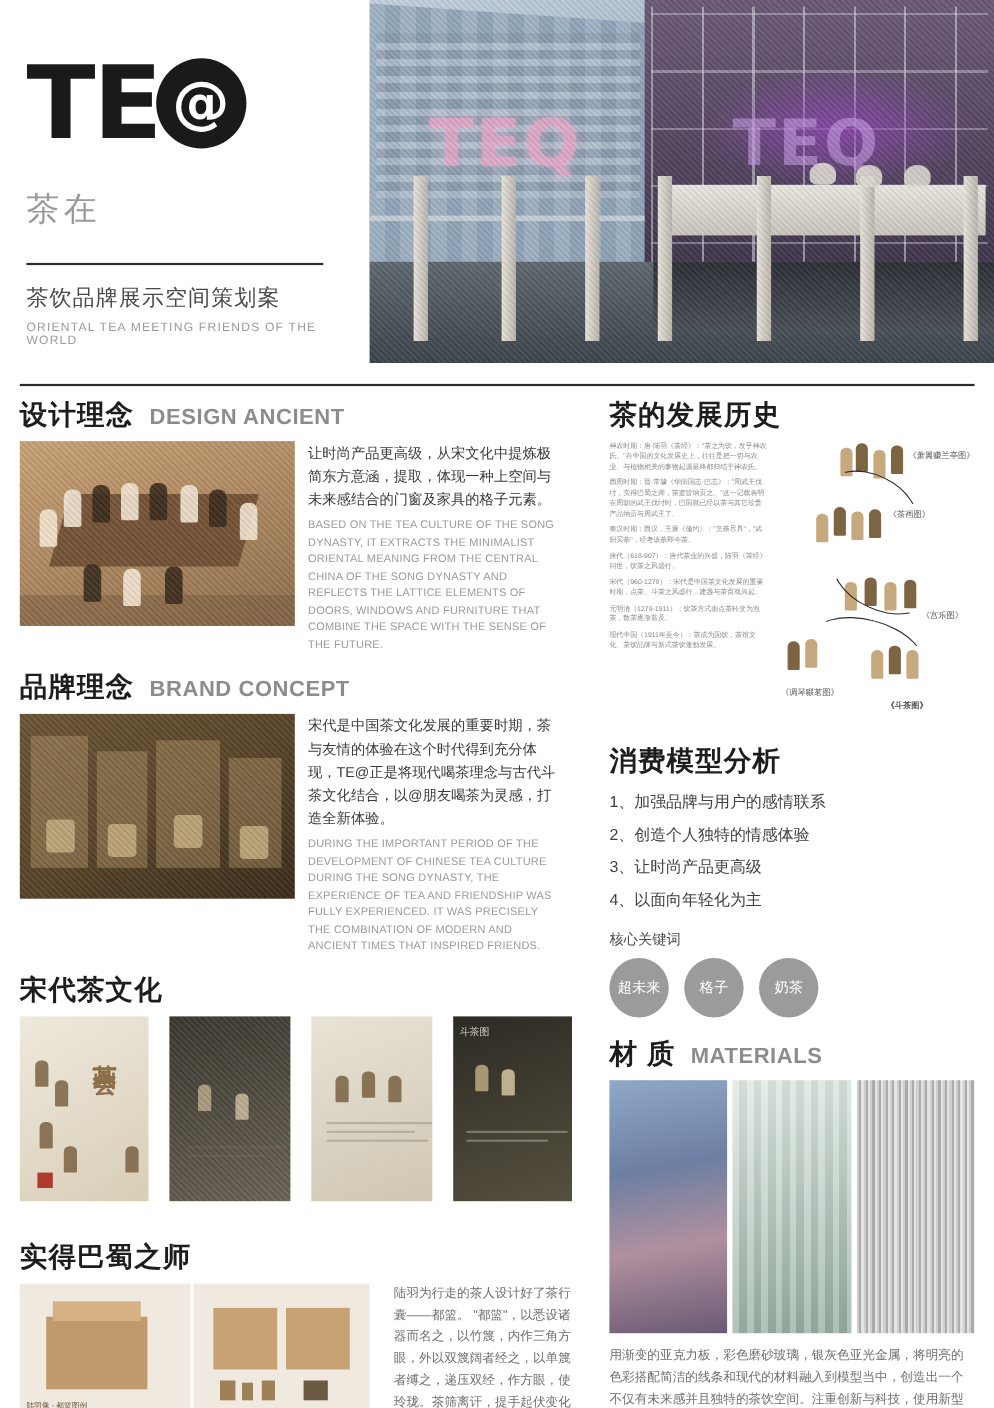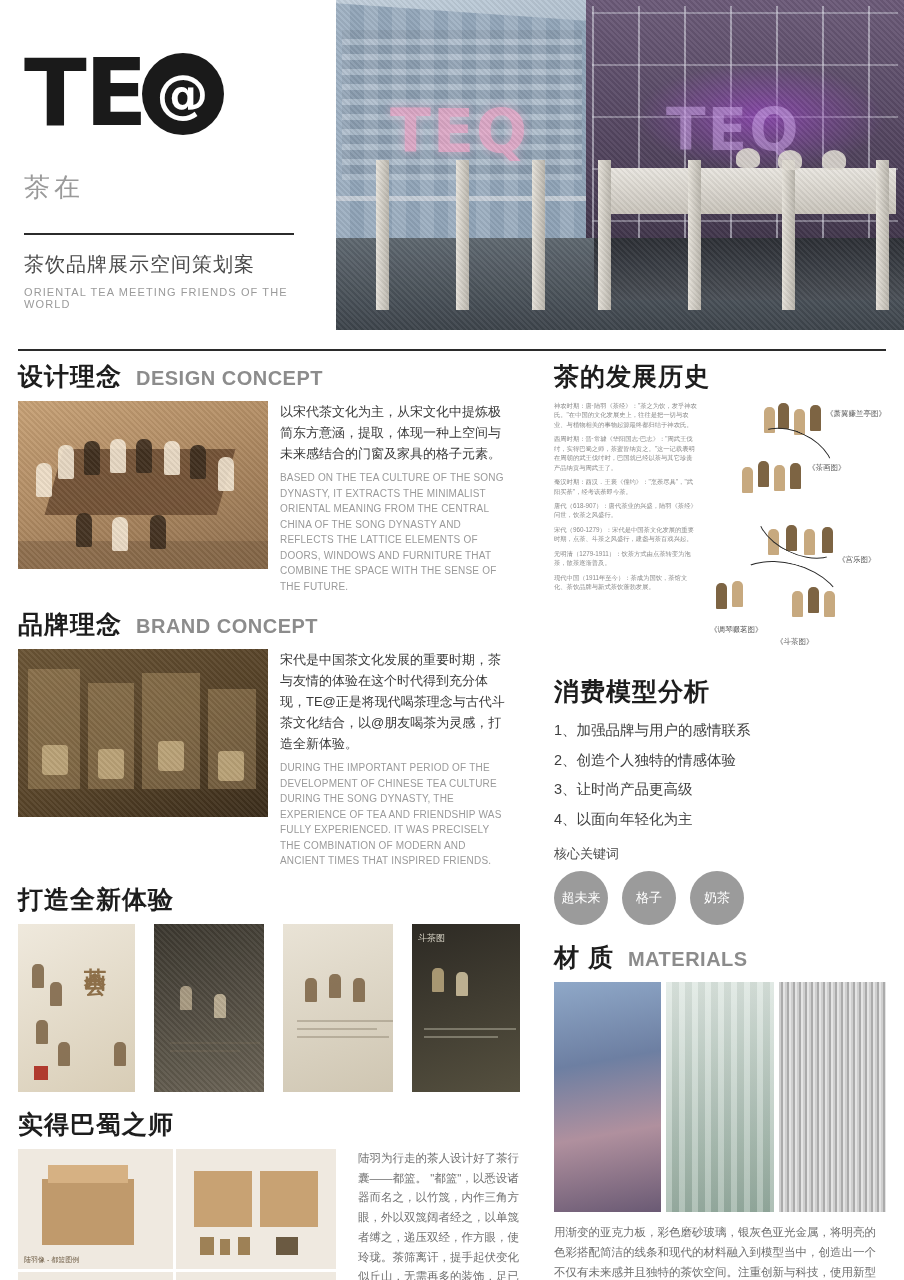--- a/index.html
+++ b/index.html
@@ -45,21 +45,21 @@
     color: #ffffff;
     font-size: 52px;
     font-weight: 700;
     display: flex;
     align-items: center;
     justify-content: center;
     margin-left: -4px;
     font-family: "DejaVu Sans", sans-serif;
   }
   .logo-sub {
-    font-size: 26px;
+    font-size: 30px;
     color: #9a9a9a;
     margin-top: 28px;
     letter-spacing: 4px;
   }
   .header-rule {
     width: 270px;
     height: 2px;
     background: #2b2b2b;
     margin-top: 28px;
   }
@@ -183,21 +183,21 @@
 
   
   .paint2 { width: 250px; height: 168px; background: linear-gradient(150deg,#6b5536 0%, #584429 50%, #3a2c1a 100%); }
   .paint2 .sq { position: absolute; background: rgba(200,170,120,.35); }
   .paint2 .pot { position: absolute; width: 26px; height: 30px; background: #c9b184; border-radius: 4px; opacity: .8; }
 
   .desc-cn { font-size: 13px; line-height: 1.62; color: #3a3a3a; }
   .desc-en { font-size: 10px; line-height: 1.55; color: #9a9a9a; margin-top: 6px; letter-spacing: .2px; }
 
   
-  .strip { display: flex; gap: 19px; width: 502px; height: 168px; margin-top: 6px; margin-bottom: 16px; }
+  .strip { display: flex; gap: 19px; width: 502px; height: 168px; margin-top: 6px; margin-bottom: 34px; }
   .strip-item { position: relative; overflow: hidden; }
   .s1 { width: 130px; background: linear-gradient(150deg,#efe9dd,#d8cdb6); }
   .s2 { width: 122px; background: linear-gradient(160deg,#3b372f,#6a6355); }
   .s3 { width: 122px; background: linear-gradient(160deg,#e9e3d6,#cfc6b2); }
   .s4 { width: 120px; background: linear-gradient(160deg,#2d2a24,#55503f); }
   .strip .cap { position: absolute; left: 6px; top: 8px; font-size: 9px; color: rgba(60,50,35,.8); }
   .strip .capw { color: rgba(240,235,220,.85); }
   .strip .tiny-line { position: absolute; background: rgba(120,110,90,.35); height: 2px; }
   .strip .mini-fig { position: absolute; width: 12px; height: 24px; background: #7a6243; border-radius: 5px 5px 1px 1px; opacity: .85; }
   .s1 .big-cn { position: absolute; left: 62px; top: 26px; font-size: 22px; color: #8d6f49; font-weight: 700; writing-mode: vertical-rl; letter-spacing: 3px; }
@@ -299,41 +299,41 @@
 </div>
 
 <div class="top-divider"></div>
 
 <div class="content">
 
   <div class="col-left">
 
     <div class="sec-title">
       <span class="cn">设计理念</span>
-      <span class="en">DESIGN CONCEPT</span>
+      <span class="en">DESIGN ANCIENT</span>
     </div>
     <div class="block-row">
       <div class="img-box paint1">
         <div class="band"></div>
         <div class="tbl"></div>
         <div class="fig" style="left:18px;top:62px;"></div>
         <div class="fig" style="left:40px;top:44px;"></div>
         <div class="fig dark" style="left:66px;top:40px;"></div>
         <div class="fig" style="left:92px;top:38px;"></div>
         <div class="fig dark" style="left:118px;top:38px;"></div>
         <div class="fig" style="left:146px;top:40px;"></div>
         <div class="fig dark" style="left:172px;top:44px;"></div>
         <div class="fig" style="left:200px;top:56px;"></div>
         <div class="fig dark" style="left:58px;top:112px;"></div>
         <div class="fig" style="left:94px;top:116px;"></div>
         <div class="fig dark" style="left:132px;top:114px;"></div>
         <div class="noise"></div>
       </div>
       <div style="width:232px;">
-        <div class="desc-cn">以宋代茶文化为主，从宋文化中提炼极简东方意涵，提取，体现一种上空间与未来感结合的门窗及家具的格子元素。</div>
+        <div class="desc-cn">让时尚产品更高级，从宋文化中提炼极简东方意涵，提取，体现一种上空间与未来感结合的门窗及家具的格子元素。</div>
         <div class="desc-en">BASED ON THE TEA CULTURE OF THE SONG DYNASTY, IT EXTRACTS THE MINIMALIST ORIENTAL MEANING FROM THE CENTRAL CHINA OF THE SONG DYNASTY AND REFLECTS THE LATTICE ELEMENTS OF DOORS, WINDOWS AND FURNITURE THAT COMBINE THE SPACE WITH THE SENSE OF THE FUTURE.</div>
       </div>
     </div>
 
     <div class="sec-title">
       <span class="cn">品牌理念</span>
       <span class="en">BRAND CONCEPT</span>
     </div>
     <div class="block-row">
       <div class="img-box paint2">
@@ -347,21 +347,21 @@
         <div class="pot" style="left:200px;top:102px;"></div>
         <div class="noise"></div>
       </div>
       <div style="width:232px;">
         <div class="desc-cn">宋代是中国茶文化发展的重要时期，茶与友情的体验在这个时代得到充分体现，TE@正是将现代喝茶理念与古代斗茶文化结合，以@朋友喝茶为灵感，打造全新体验。</div>
         <div class="desc-en">DURING THE IMPORTANT PERIOD OF THE DEVELOPMENT OF CHINESE TEA CULTURE DURING THE SONG DYNASTY, THE EXPERIENCE OF TEA AND FRIENDSHIP WAS FULLY EXPERIENCED. IT WAS PRECISELY THE COMBINATION OF MODERN AND ANCIENT TIMES THAT INSPIRED FRIENDS.</div>
       </div>
     </div>
 
     <div class="sec-title">
-      <span class="cn">打造全新体验</span>
+      <span class="cn">宋代茶文化</span>
     </div>
     <div class="strip">
       <div class="strip-item s1">
         <div class="big-cn">茶画会</div>
         <div class="mini-fig" style="left:14px;top:40px;"></div>
         <div class="mini-fig" style="left:32px;top:58px;"></div>
         <div class="mini-fig" style="left:18px;top:96px;"></div>
         <div class="mini-fig" style="left:40px;top:118px;"></div>
         <div class="mini-fig" style="left:96px;top:118px;"></div>
         <div class="redseal"></div>
@@ -459,21 +459,21 @@
         <div class="f d" style="left:116px;top:126px;"></div>
         <div class="cap" style="left:132px;top:154px;">《宫乐图》</div>
 
         <div class="f d" style="left:10px;top:182px;"></div>
         <div class="f" style="left:26px;top:180px;"></div>
         <div class="cap" style="left:4px;top:224px;">《调琴啜茗图》</div>
 
         <div class="f" style="left:86px;top:190px;"></div>
         <div class="f d" style="left:102px;top:186px;"></div>
         <div class="f" style="left:118px;top:190px;"></div>
-        <div class="cap" style="left:70px;top:236px;">《斗茶图》</div>
+        <div class="cap" style="left:100px;top:236px;font-weight:bold;">《斗茶图》</div>
 
         <div class="arc" style="left:40px;top:30px;width:90px;height:60px;transform:rotate(25deg);"></div>
         <div class="arc" style="left:48px;top:92px;width:96px;height:62px;transform:rotate(-155deg);"></div>
         <div class="arc" style="left:26px;top:162px;width:110px;height:64px;transform:rotate(15deg);"></div>
       </div>
     </div>
 
     <div class="sec-title" style="margin-top:12px;">
       <span class="cn">消费模型分析</span>
     </div>

